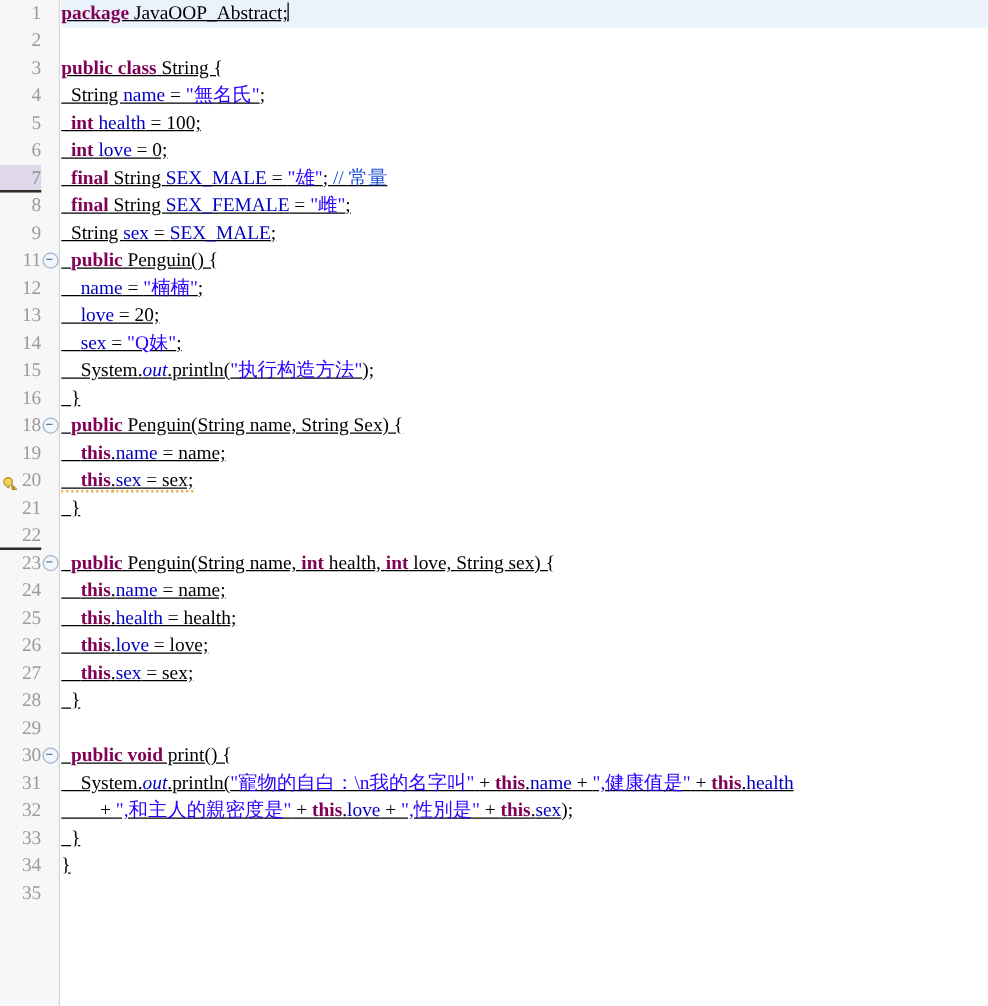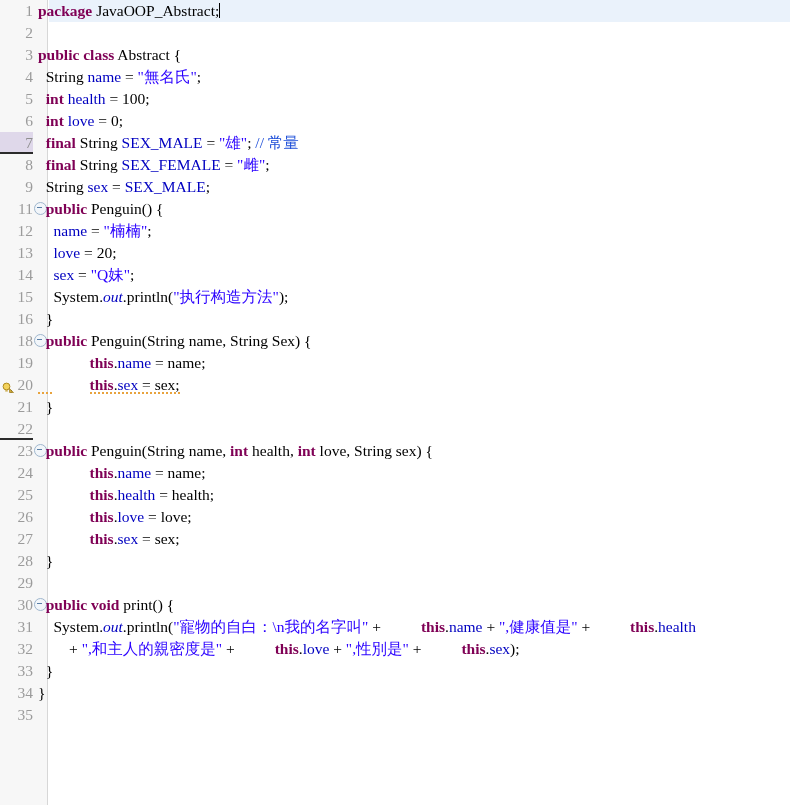--- a/index.html
+++ b/index.html
@@ -36,22 +36,23 @@
     position:absolute;left:0;top:0;width:33px;
     text-align:right;
     color:#9b9b9b;
     font-size:15.5px;
     font-family:"Liberation Serif","DejaVu Serif",serif;
   }
   .row .fold{
     position:absolute;left:34px;top:4px;width:11px;height:11px;
   }
   .row .code{
-    position:absolute;left:38px;top:0;right:0;
+    position:absolute;left:49px;top:0;right:0;
     color:#000000;
+    text-decoration:underline;
   }
   
   .row.current .codebg{
     position:absolute;left:49px;top:0;right:0;height:22px;
     background:#eaf2fb;
   }
   .row.current .ln{color:#9b9b9b;}
   
   .row.marked .ln{
     background:#dfd8ea;
@@ -61,21 +62,21 @@
     border-bottom:2px solid #2b2b2b;
     height:20px;
   }
   
   .kw{color:#7f0055;font-weight:bold;}
   .fld{color:#0000c0;}
   .str{color:#2a00ff;}
   .cmt{color:#1d4ed8;}
   .sfld{color:#0000c0;font-style:italic;}
   .pln{color:#000000;}
-  .th{color:#7f0055;font-weight:bold;margin-left:36px;}
+  .th{color:#7f0055;font-weight:bold;}
   
   .warn{
     background-image:linear-gradient(to right,#e8a33d 0,#e8a33d 2px,transparent 2px,transparent 4px);
     background-size:4px 2px;
     background-repeat:repeat-x;
     background-position:0 100%;
     padding-bottom:1px;
   }
   
   .caret{
@@ -100,21 +101,21 @@
 </style>
 </head>
 <body>
 
 <div id="editor">
   <div class="gutter"></div>
   <div class="gutter-fold"></div>
   <div class="rows" id="rows">
       <div class="row current"><div class="codebg"></div><span class="ln">1</span><span class="code"><span class="kw">package</span><span class="pln"> JavaOOP_Abstract;</span><span class="caret"></span></span></div>
       <div class="row"><span class="ln">2</span><span class="code"></span></div>
-      <div class="row"><span class="ln">3</span><span class="code"><span class="kw">public class</span><span class="pln"> Abstract {</span></span></div>
+      <div class="row"><span class="ln">3</span><span class="code"><span class="kw">public class</span><span class="pln"> String {</span></span></div>
       <div class="row"><span class="ln">4</span><span class="code"><span class="pln">  String </span><span class="fld">name</span><span class="pln"> = </span><span class="str">"無名氏"</span><span class="pln">;</span></span></div>
       <div class="row"><span class="ln">5</span><span class="code"><span class="pln">  </span><span class="kw">int</span><span class="pln"> </span><span class="fld">health</span><span class="pln"> = 100;</span></span></div>
       <div class="row"><span class="ln">6</span><span class="code"><span class="pln">  </span><span class="kw">int</span><span class="pln"> </span><span class="fld">love</span><span class="pln"> = 0;</span></span></div>
       <div class="row marked underline-ln"><span class="ln">7</span><span class="code"><span class="pln">  </span><span class="kw">final</span><span class="pln"> String </span><span class="fld">SEX_MALE</span><span class="pln"> = </span><span class="str">"雄"</span><span class="pln">; </span><span class="cmt">// 常量</span></span></div>
       <div class="row"><span class="ln">8</span><span class="code"><span class="pln">  </span><span class="kw">final</span><span class="pln"> String </span><span class="fld">SEX_FEMALE</span><span class="pln"> = </span><span class="str">"雌"</span><span class="pln">;</span></span></div>
       <div class="row"><span class="ln">9</span><span class="code"><span class="pln">  String </span><span class="fld">sex</span><span class="pln"> = </span><span class="fld">SEX_MALE</span><span class="pln">;</span></span></div>
       <div class="row"><span class="ln">11</span><span class="fold"><span class="foldmark"></span></span><span class="code"><span class="pln">  </span><span class="kw">public</span><span class="pln"> Penguin() {</span></span></div>
       <div class="row"><span class="ln">12</span><span class="code"><span class="pln">    </span><span class="fld">name</span><span class="pln"> = </span><span class="str">"楠楠"</span><span class="pln">;</span></span></div>
       <div class="row"><span class="ln">13</span><span class="code"><span class="pln">    </span><span class="fld">love</span><span class="pln"> = 20;</span></span></div>
       <div class="row"><span class="ln">14</span><span class="code"><span class="pln">    </span><span class="fld">sex</span><span class="pln"> = </span><span class="str">"Q妹"</span><span class="pln">;</span></span></div>

